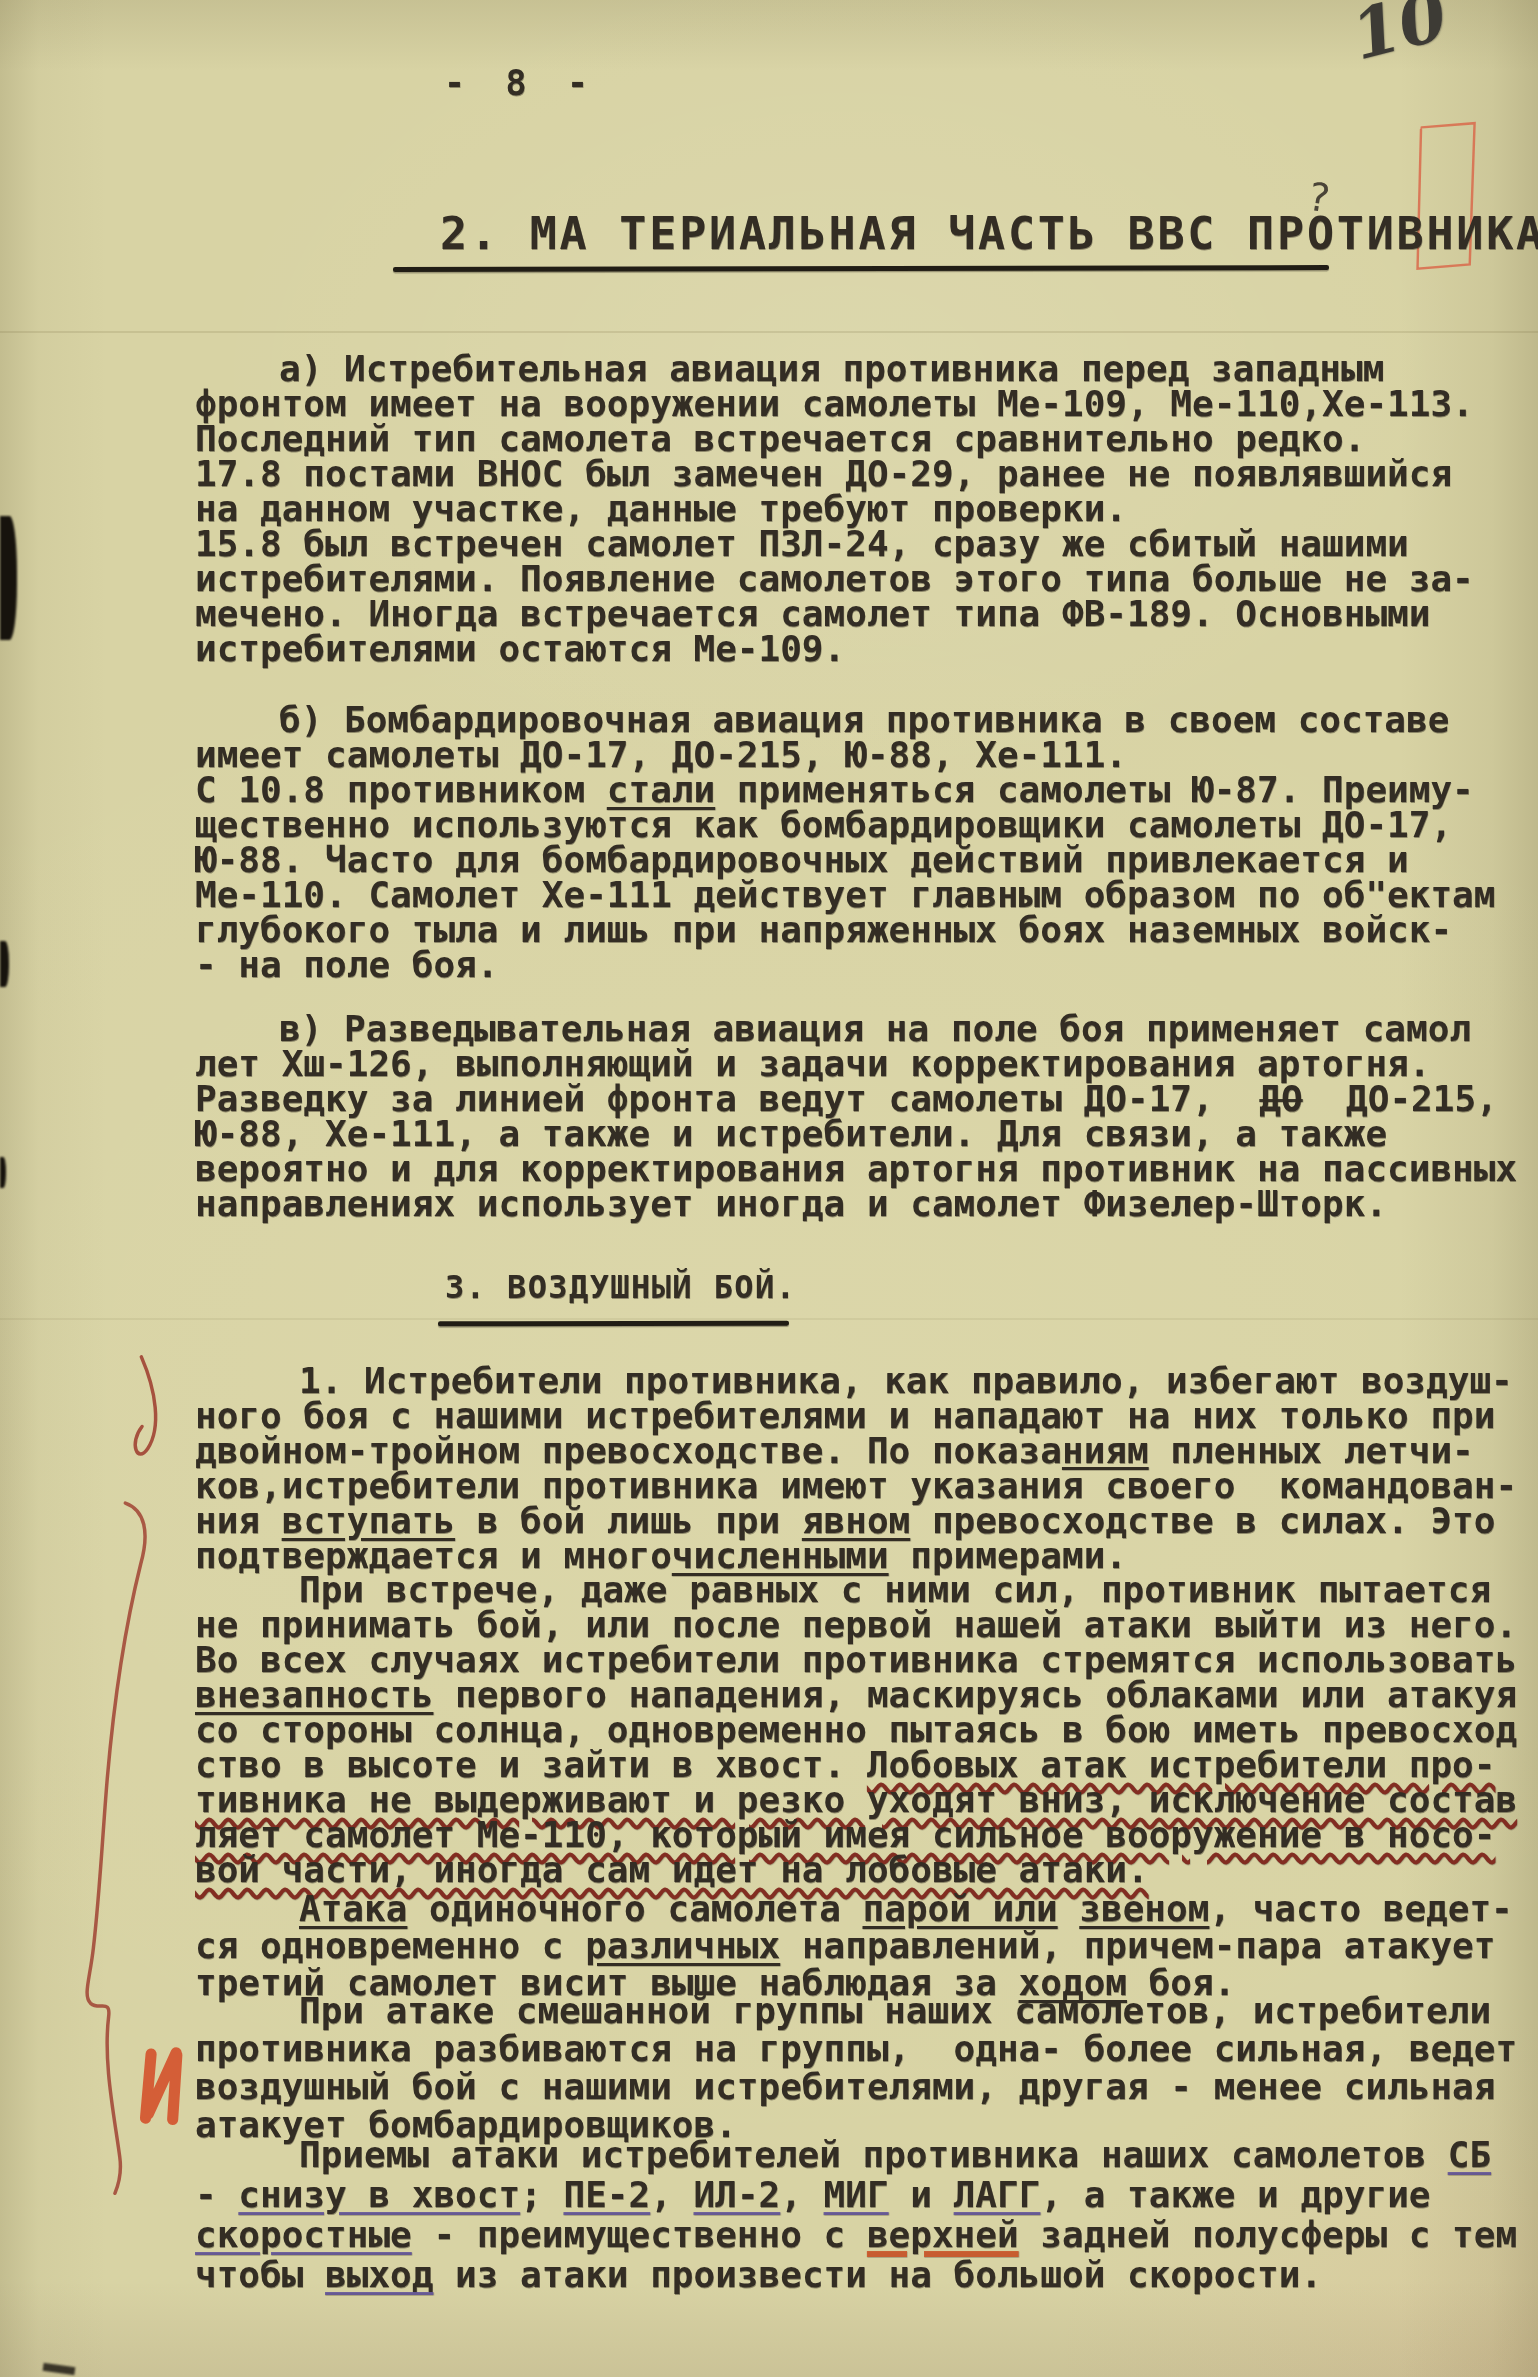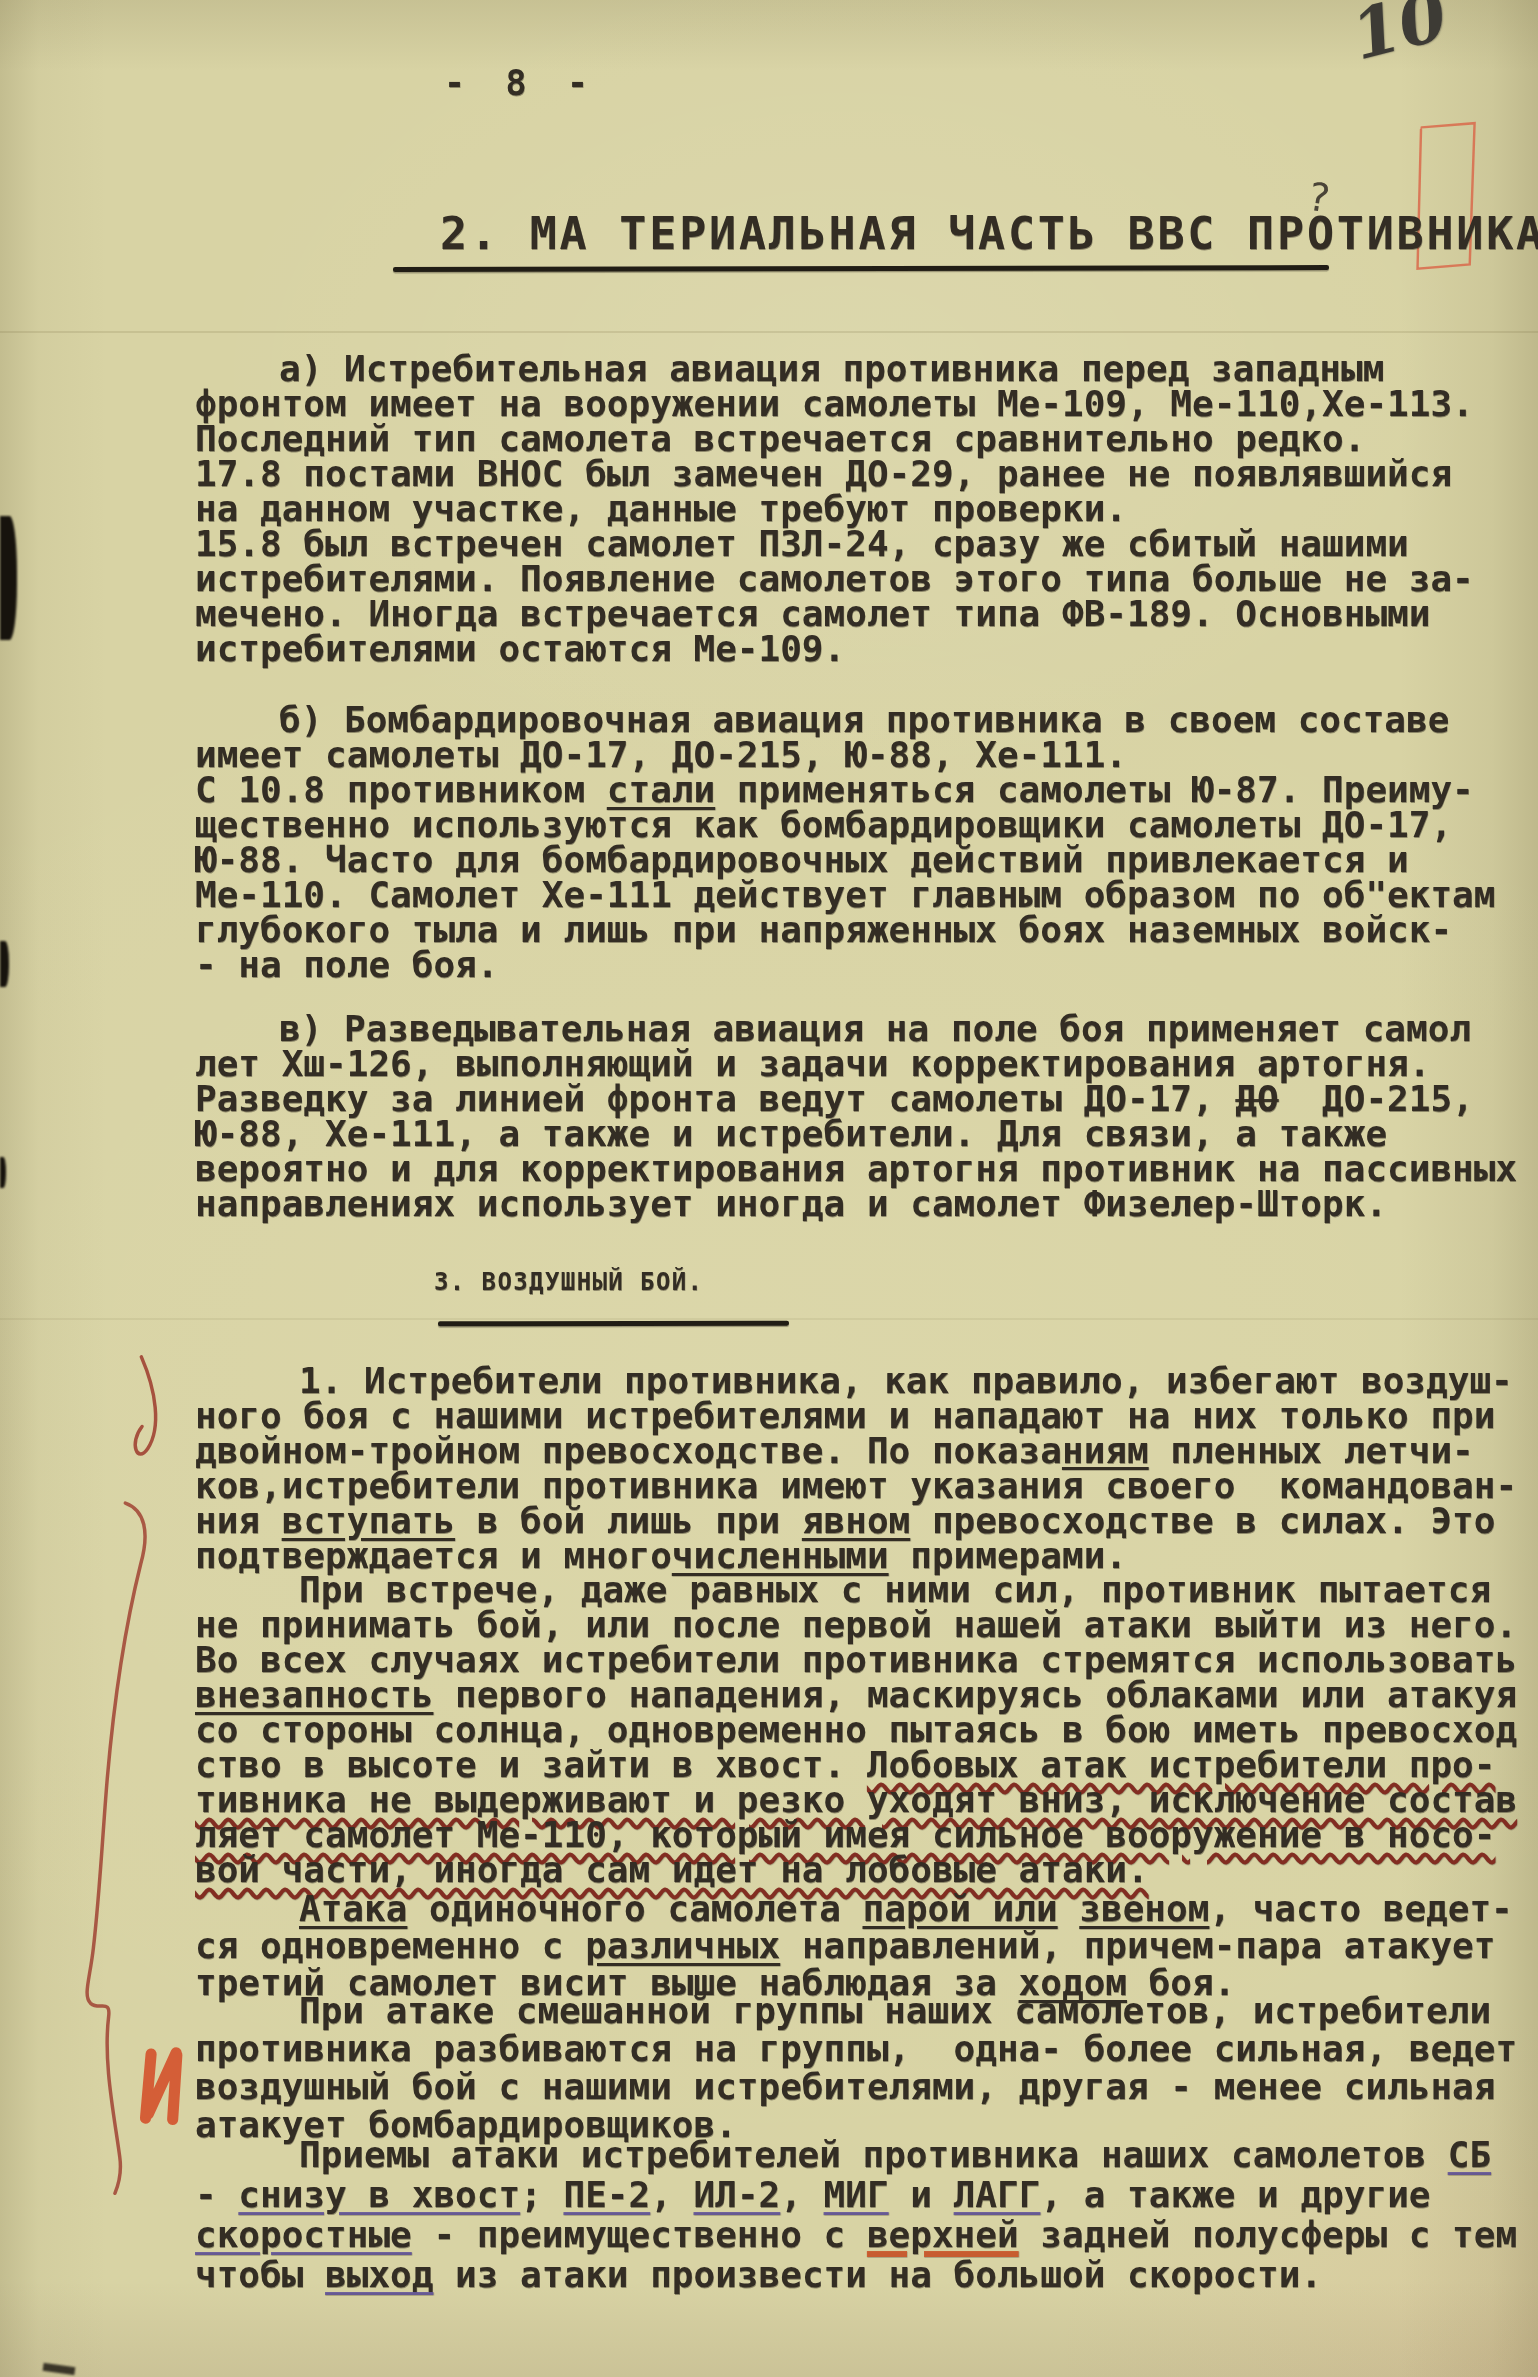--- a/index.html
+++ b/index.html
@@ -23,22 +23,22 @@
   }
   .pagenum{
     position:absolute;left:444px;top:63px;
     font-size:35px;letter-spacing:9.7px;
   }
   .h-title{
     position:absolute;left:400px;top:207px;
     font-size:45px;letter-spacing:2.8px;white-space:nowrap;margin-left:40px;
   }
   .h-title3{
-    position:absolute;left:434px;top:1268px;
-    font-size:24px;letter-spacing:1.4px;white-space:nowrap;
+    position:absolute;left:445px;top:1268px;
+    font-size:32px;letter-spacing:1.4px;white-space:nowrap;
   }
   .rule{
     position:absolute;height:4.9px;background:#211d15;
     border-radius:2.1px;box-shadow:0 1.4px 0.7px rgba(33,29,21,0.35);
     transform:rotate(-0.12deg);
   }
   .par{
     position:absolute;left:195px;width:1333px;
     font-size:36px;line-height:35px;white-space:pre-wrap;
   }
@@ -46,21 +46,21 @@
   .u-o{text-decoration-line:underline;text-decoration-style:solid;
        text-decoration-color:rgba(202,84,38,0.85);text-decoration-thickness:2.8px;text-underline-offset:4.9px;text-decoration:underline;}
   .u-o2{text-decoration-line:underline;text-decoration-style:solid;
        text-decoration-color:rgba(205,88,42,0.9);text-decoration-thickness:5.6px;text-underline-offset:4.2px;text-align:right;}
   .u-m{text-decoration-line:underline;text-decoration-style:wavy;
        text-decoration-color:rgba(130,40,30,0.95);text-decoration-thickness:3.5px;text-underline-offset:5.6px;}
   .u-p{text-decoration-line:underline;text-decoration-style:solid;
        text-decoration-color:rgba(92,78,158,0.8);text-decoration-thickness:2.8px;text-underline-offset:4.9px;}
   .u-d{text-decoration-line:underline;text-decoration-style:solid;
        text-decoration-color:rgba(58,50,38,0.9);text-decoration-thickness:1.4px;text-underline-offset:3.5px;text-decoration:underline;}
-  .strike{text-decoration-line:line-through;text-decoration-color:rgba(50,44,34,0.9);text-decoration-thickness:2.8px;}
+  .strike{text-decoration-line:line-through;text-decoration-color:rgba(50,44,34,0.9);text-decoration-thickness:2.8px;margin-left:24px;}
   .corner-note{
     position:absolute;left:1352px;top:-15.3px;
     font-family:"DejaVu Serif","Liberation Serif",serif;
     font-size:68px;font-style:italic;font-weight:700;
     color:#3d3b35;transform:rotate(-14deg);
     text-shadow:0.7px 0.7px 1.4px rgba(60,58,50,0.4);
   }
   .hand-q{
     position:absolute;left:1307px;top:175px;
     font-size:39px;color:#4a4437;transform:rotate(9deg);

